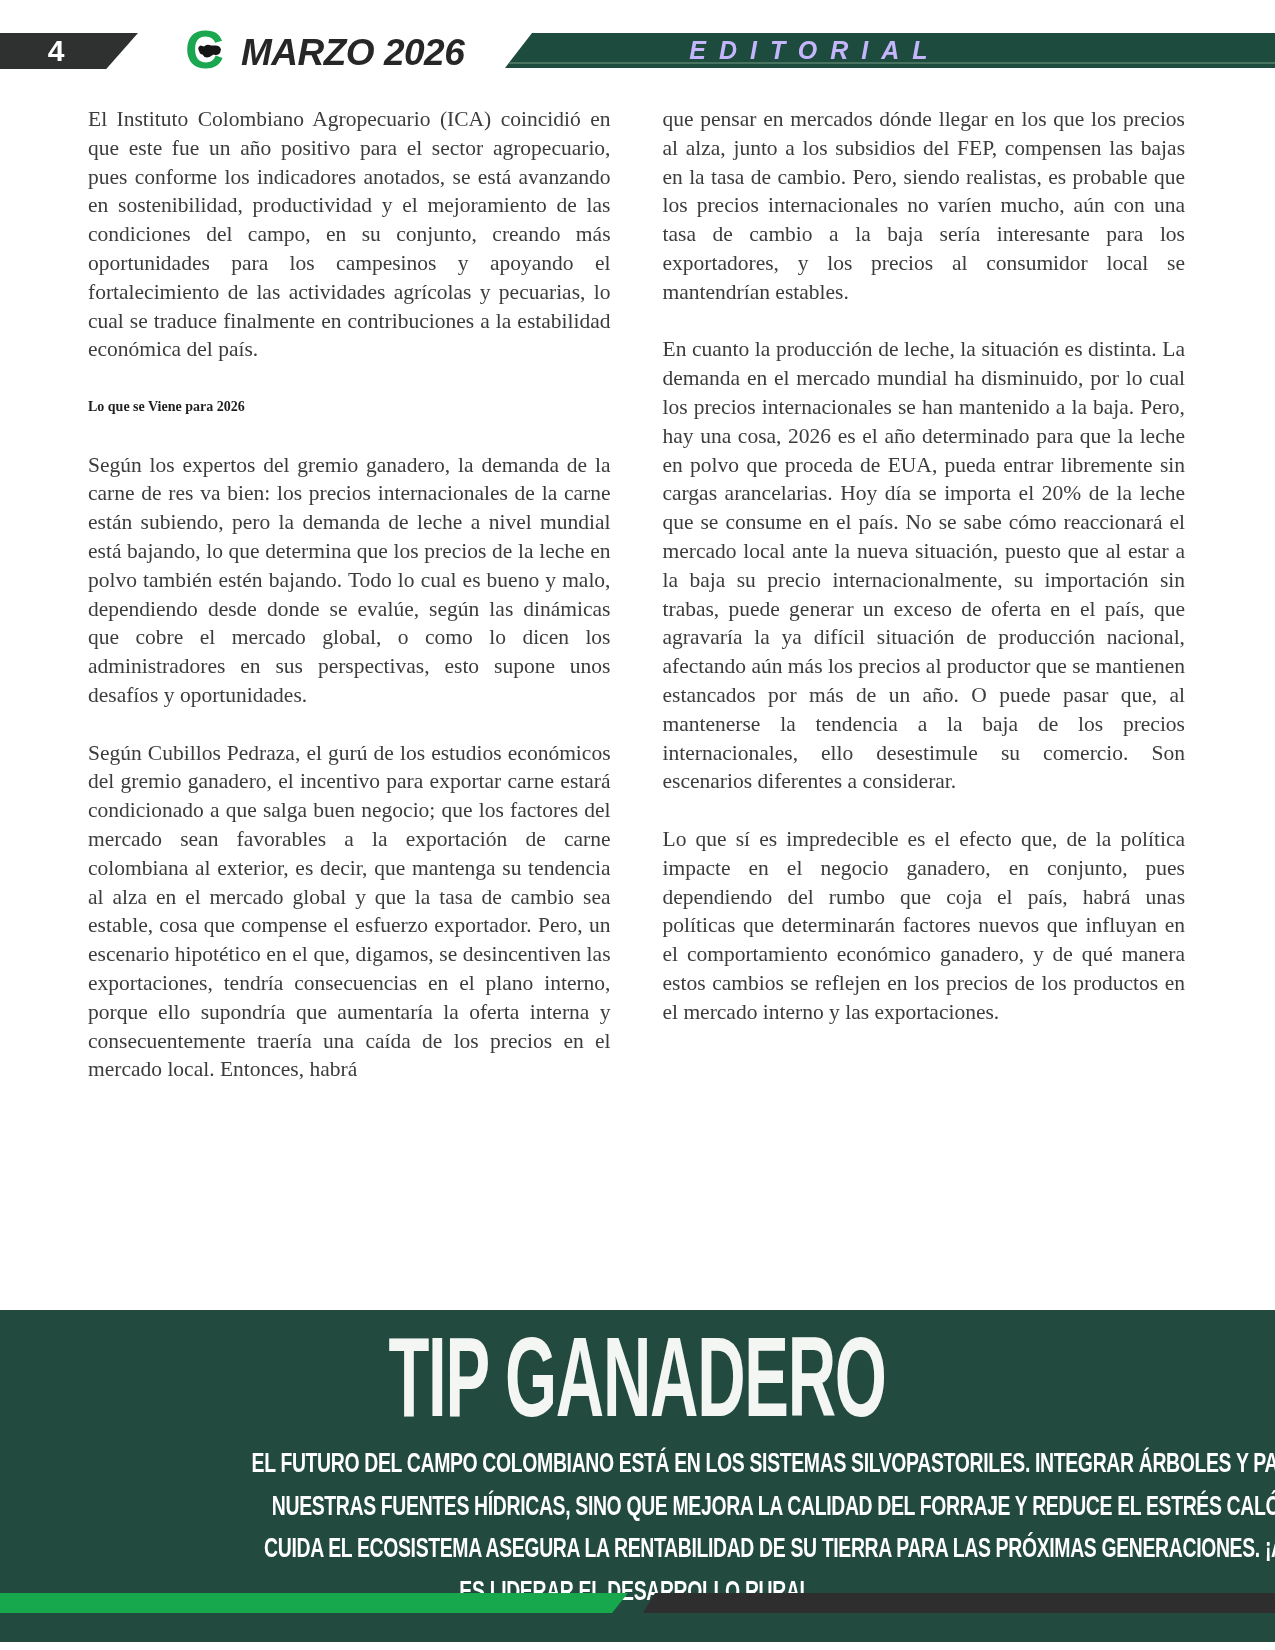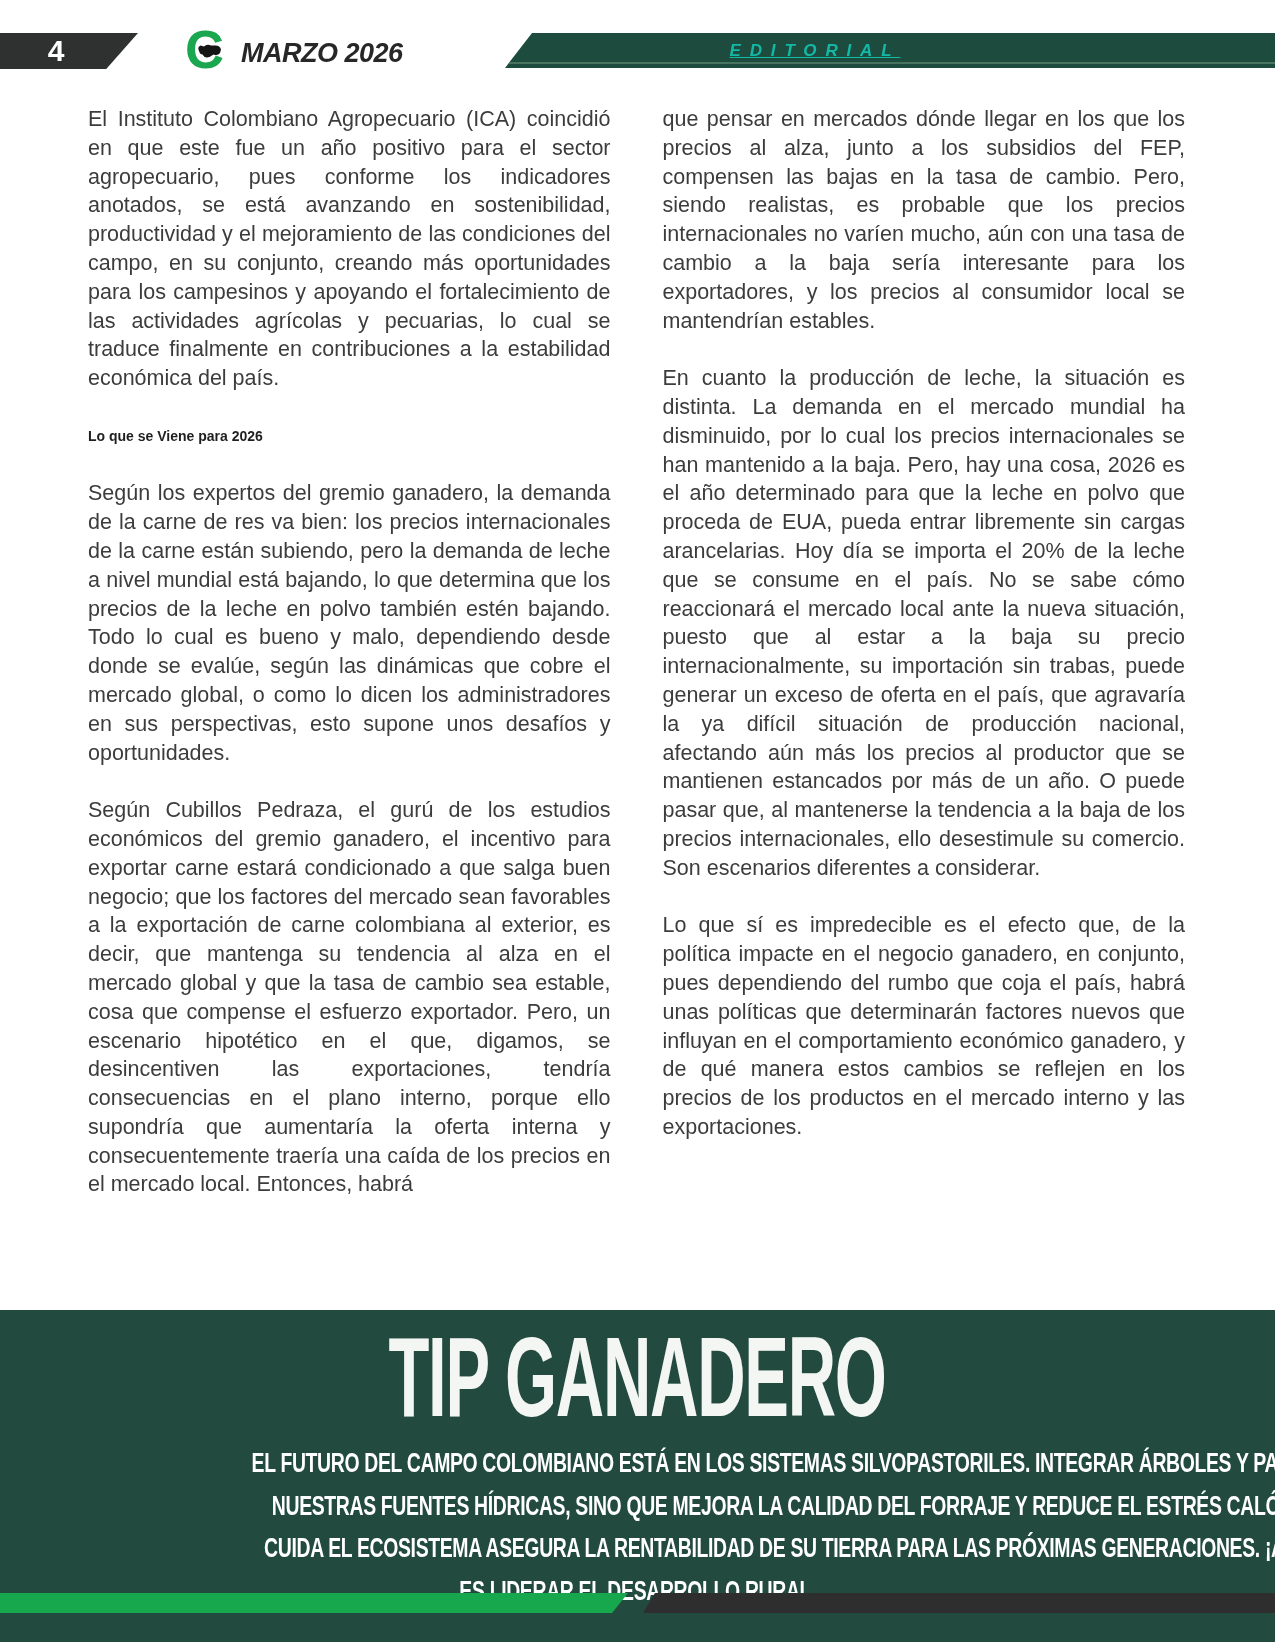--- a/index.html
+++ b/index.html
@@ -28,42 +28,43 @@
     position:absolute;left:185px;top:30px;height:46px;
     display:flex;align-items:center;gap:10px;
   }
   .brand-logo{position:relative;width:46px;height:46px;}
   .brand-logo .c-glyph{
     position:absolute;left:0;top:-8px;
     font-size:54px;font-weight:bold;color:#1aa74f;line-height:54px;
   }
   .brand-logo svg{position:absolute;left:12px;top:13px;}
   .issue-date{
-    font-size:27px;font-weight:bold;font-style:italic;
+    font-size:37px;font-weight:bold;font-style:italic;
     color:#272727;letter-spacing:-0.5px;white-space:nowrap;
   }
   .editorial-band{
     position:absolute;top:33px;left:505px;right:0;height:35px;
     background:#1d4b3e;
     clip-path:polygon(27px 0,100% 0,100% 100%,0 100%);
     display:flex;align-items:center;justify-content:center;
   }
   .editorial-band::after{
     content:"";position:absolute;left:0;right:0;bottom:4px;height:2px;
     background:#55806c;opacity:.75;
   }
   .editorial-band span{
-    color:#14b8a6;font-size:17px;font-weight:bold;font-style:italic;
-    letter-spacing:0.52em;padding-right:150px;white-space:nowrap;text-decoration:underline;
+    color:#c4b5fd;font-size:25px;font-weight:bold;font-style:italic;
+    letter-spacing:0.52em;padding-right:150px;white-space:nowrap;
   }
 
   
   .content{
     display:flex;gap:52px;
     padding:36px 90px 0 88px;
+    font-family:Liberation Serif, serif;
   }
   .col{
     flex:1;min-width:0;
     font-size:21.5px;line-height:28.8px;
     text-align:justify;color:#3c3c3c;
   }
   .col p{margin:0 0 28.8px 0;}
   .col .subhead{
     margin:0 0 28.8px 0;
     font-weight:bold;color:#1f1f1f;font-size:14px;

